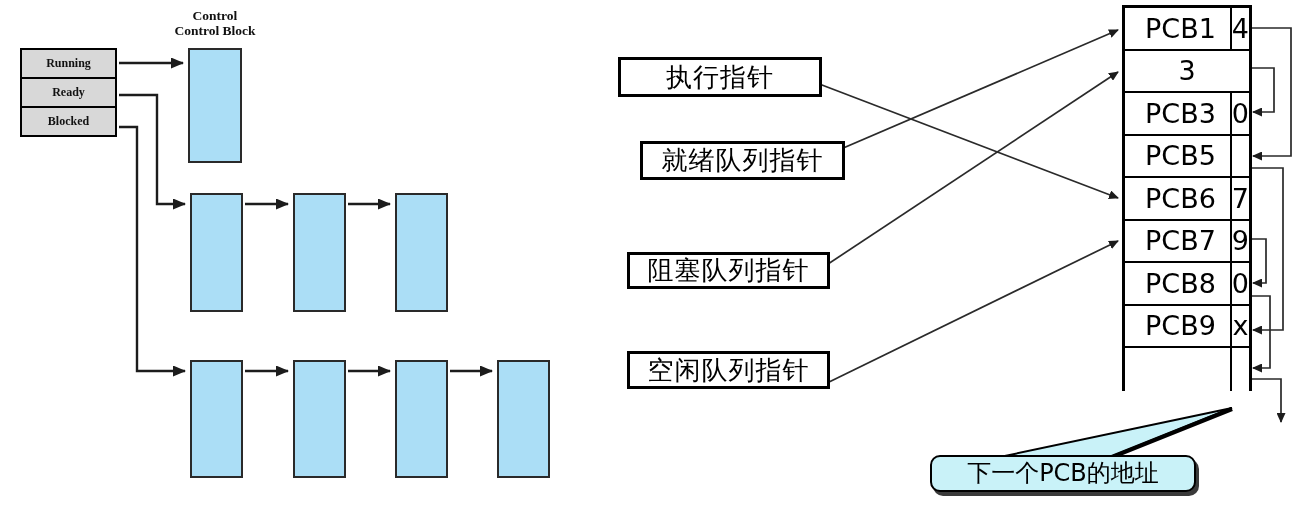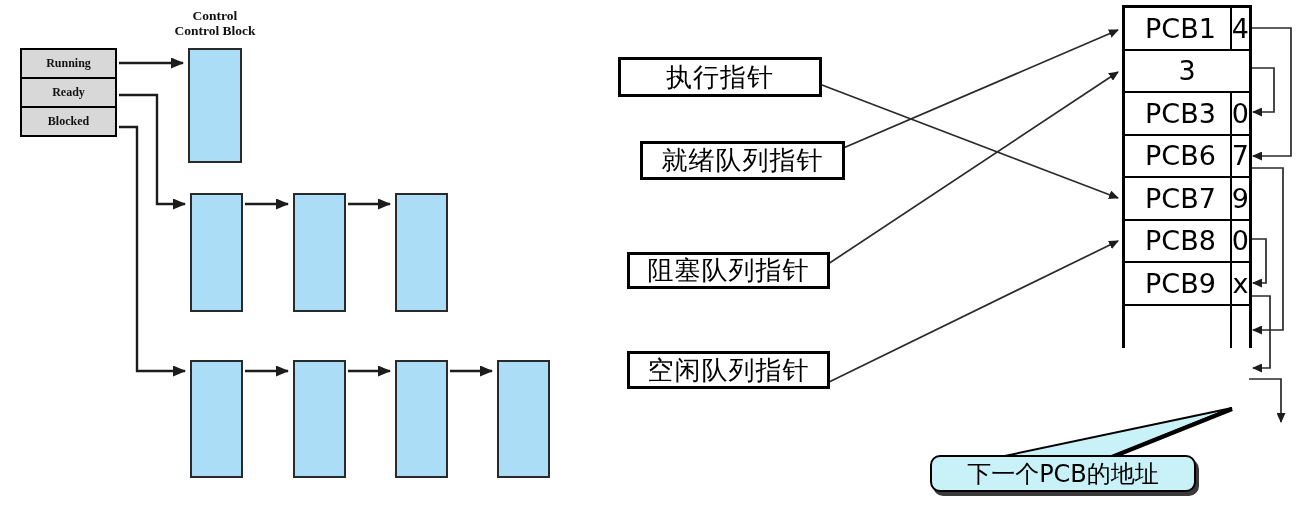--- a/index.html
+++ b/index.html
@@ -29,21 +29,21 @@
   .pcb-row{display:flex;height:40.5px;border-bottom:2px solid #000;}
   .pcb-row.open{border-bottom:none;height:42.5px;}
   .pcb-name{width:85px;border-right:2px solid #000;display:flex;align-items:center;
     padding-left:20px;font-size:27px;color:#000;}
   .pcb-next{flex:1;display:flex;align-items:center;justify-content:center;
     font-size:27px;color:#000;}
 
   
   .callout{left:930px;top:455px;width:262px;height:33px;background:#c9f2f8;
     border:2.5px solid #000;border-radius:10px;box-shadow:3px 4px 0 #3a3a3a;z-index:3;
-    display:flex;align-items:center;justify-content:center;font-size:24px;color:#000;}
+    display:flex;justify-content:center;font-size:24px;color:#000;}
 </style>
 </head>
 <body>
 
 <div class="canvas">
 
   <svg class="layer" width="1308" height="521" viewBox="0 0 1308 521">
     <defs>
       <marker id="ahL" markerUnits="userSpaceOnUse" markerWidth="14" markerHeight="11" refX="12" refY="5.5" orient="auto">
         <path d="M0,0 L13,5.5 L0,11 Z" fill="#1c1c1c"></path>
@@ -135,20 +135,24 @@
       <div class="pcb-next">4</div>
     </div>
     <div class="pcb-row">
       <div class="pcb-next">3</div>
     </div>
     <div class="pcb-row">
       <div class="pcb-name">PCB3</div>
       <div class="pcb-next">0</div>
     </div>
     <div class="pcb-row">
+      <div class="pcb-name">PCB5</div>
+      <div class="pcb-next"></div>
+    </div>
+    <div class="pcb-row">
       <div class="pcb-name">PCB6</div>
       <div class="pcb-next">7</div>
     </div>
     <div class="pcb-row">
       <div class="pcb-name">PCB7</div>
       <div class="pcb-next">9</div>
     </div>
     <div class="pcb-row">
       <div class="pcb-name">PCB8</div>
       <div class="pcb-next">0</div>

